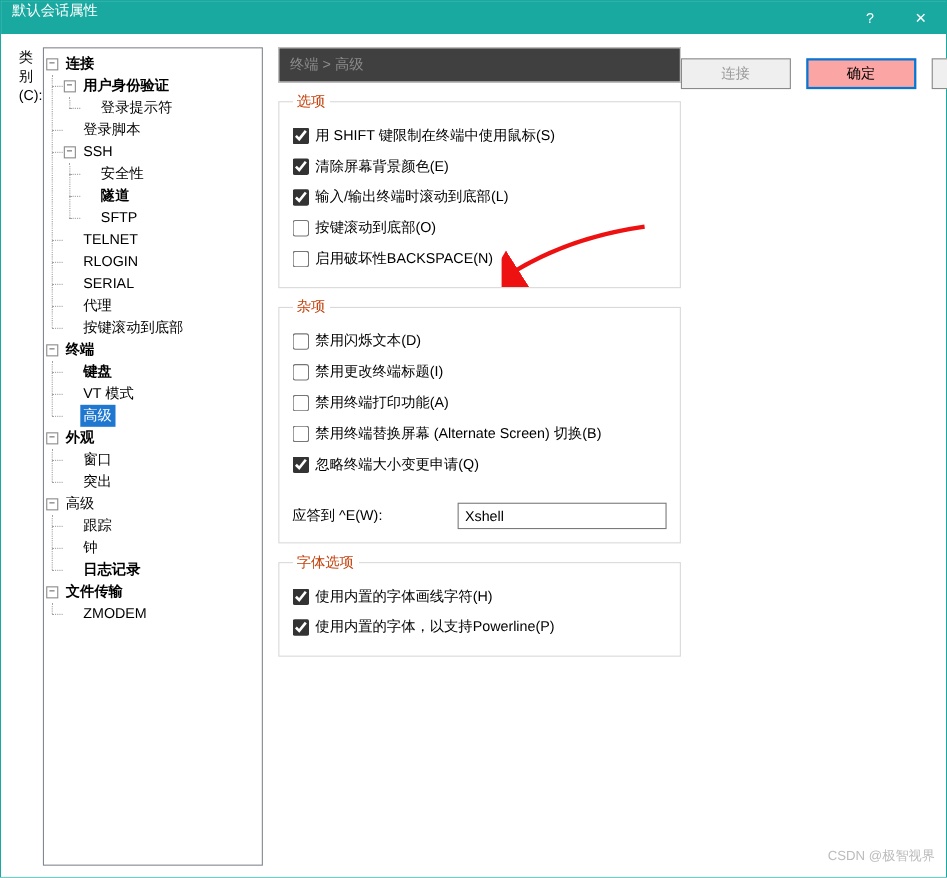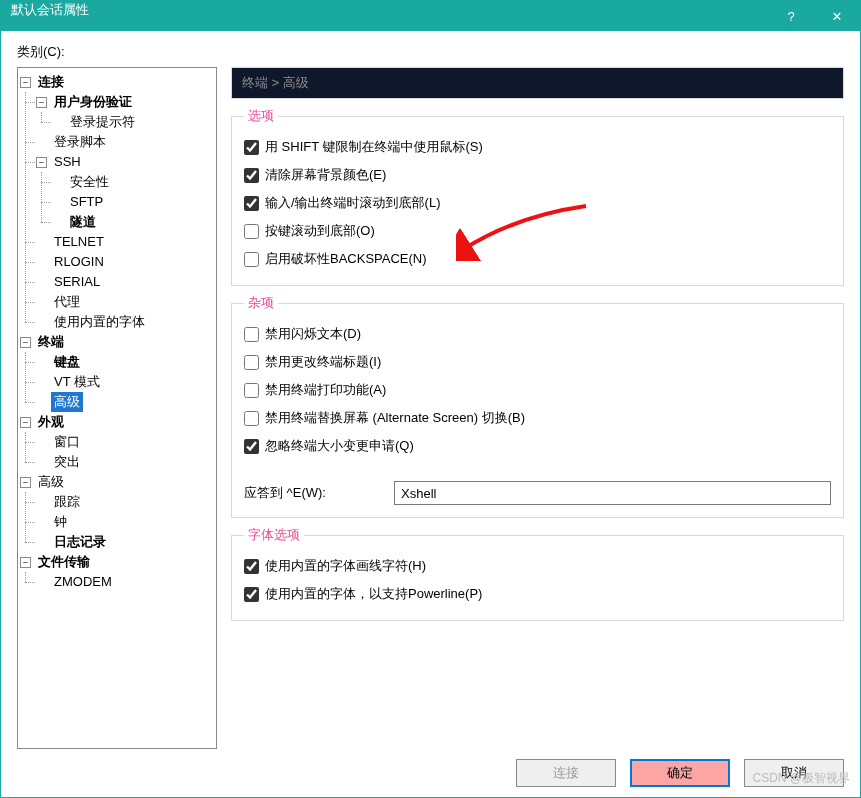--- a/index.html
+++ b/index.html
@@ -24,21 +24,21 @@
     position: relative;
   }
   .titlebar .title { flex:1; font-size:13px; }
   .titlebar .tbtn {
     width: 46px; height: 30px; display:flex; align-items:center; justify-content:center;
     color:#fff; font-family: Arial, sans-serif;
   }
   .body {
     flex:1;
     display:flex;
-    flex-direction:column;
+    flex-direction:row;
     padding: 12px 16px 10px 16px;
     background:#fff;
     position:relative;
   }
   .cat-label { margin-bottom:6px; }
   .columns { flex:1; display:flex; gap:14px; min-height:0;}
   .tree-wrap {
     width: 200px;
     border:1px solid #828790;
     background:#fff;
@@ -61,29 +61,29 @@
     border-left:1px dotted #a0a0a0;
   }
   .tree .kids > li { position:relative; }
   .tree .kids > li::before{
     content:""; position:absolute; left:-11px; top:10px; width:10px;
     border-top:1px dotted #a0a0a0;
   }
 
   .right { flex:1; display:flex; flex-direction:column; gap:8px; min-width:0;}
   .breadcrumb {
-    border:1px solid #d9d9d9; background:#0f172a;
+    border:1px solid #d9d9d9; background:#404040;
     padding:6px 10px; color:#8c8c8c;
   }
   fieldset {
     border:1px solid #d9d9d9;
     padding:8px 12px 12px 12px;
     margin:0;
   }
-  fieldset legend { padding:0 4px; color:#ec4899;margin-top:16px;}
+  fieldset legend { padding:0 4px; color:#c2410c;margin-top:16px;}
   .chk-row { display:flex; align-items:center; height:28px; }
   .chk-row input[type=checkbox]{ width:15px; height:15px; margin:0 6px 0 0; accent-color:#333;}
   .chk-row label { cursor:default; }
   .highlight-box {
     border:2px solid #e11; padding:2px 4px; display:inline-flex; align-items:center; height:26px;
   }
   .field-row { display:flex; align-items:center; gap:10px; margin-top:21px;}
   .field-row .lbl { width:140px; }
   .field-row input[type=text]{
     flex:1; height:24px; border:1px solid #7a7a7a; padding:0 6px; font-family:inherit; font-size:13px;
@@ -160,27 +160,27 @@
                 <ul class="kids">
                   <li>
                       <div class="row">
                         <span class="notoggle"></span>
                         <span class="label">安全性</span>
                       </div>
                     </li>
                   <li>
                       <div class="row">
                         <span class="notoggle"></span>
-                        <span class="label">SFTP</span>
+                        <span class="label bold">隧道</span>
                       </div>
                     </li>
                   <li>
                       <div class="row">
                         <span class="notoggle"></span>
-                        <span class="label bold">隧道</span>
+                        <span class="label">SFTP</span>
                       </div>
                     </li>
                 </ul>
               </li>
               <li>
                   <div class="row">
                     <span class="notoggle"></span>
                     <span class="label">TELNET</span>
                   </div>
                 </li>
@@ -198,21 +198,21 @@
                 </li>
               <li>
                   <div class="row">
                     <span class="notoggle"></span>
                     <span class="label">代理</span>
                   </div>
                 </li>
               <li>
                   <div class="row">
                     <span class="notoggle"></span>
-                    <span class="label">使用内置的字体</span>
+                    <span class="label">按键滚动到底部</span>
                   </div>
                 </li>
             </ul>
           </li>
           <li>
             <div class="row">
                 <span class="toggle">−</span>
                 <span class="label bold">终端</span>
               </div>
             <ul class="kids">

